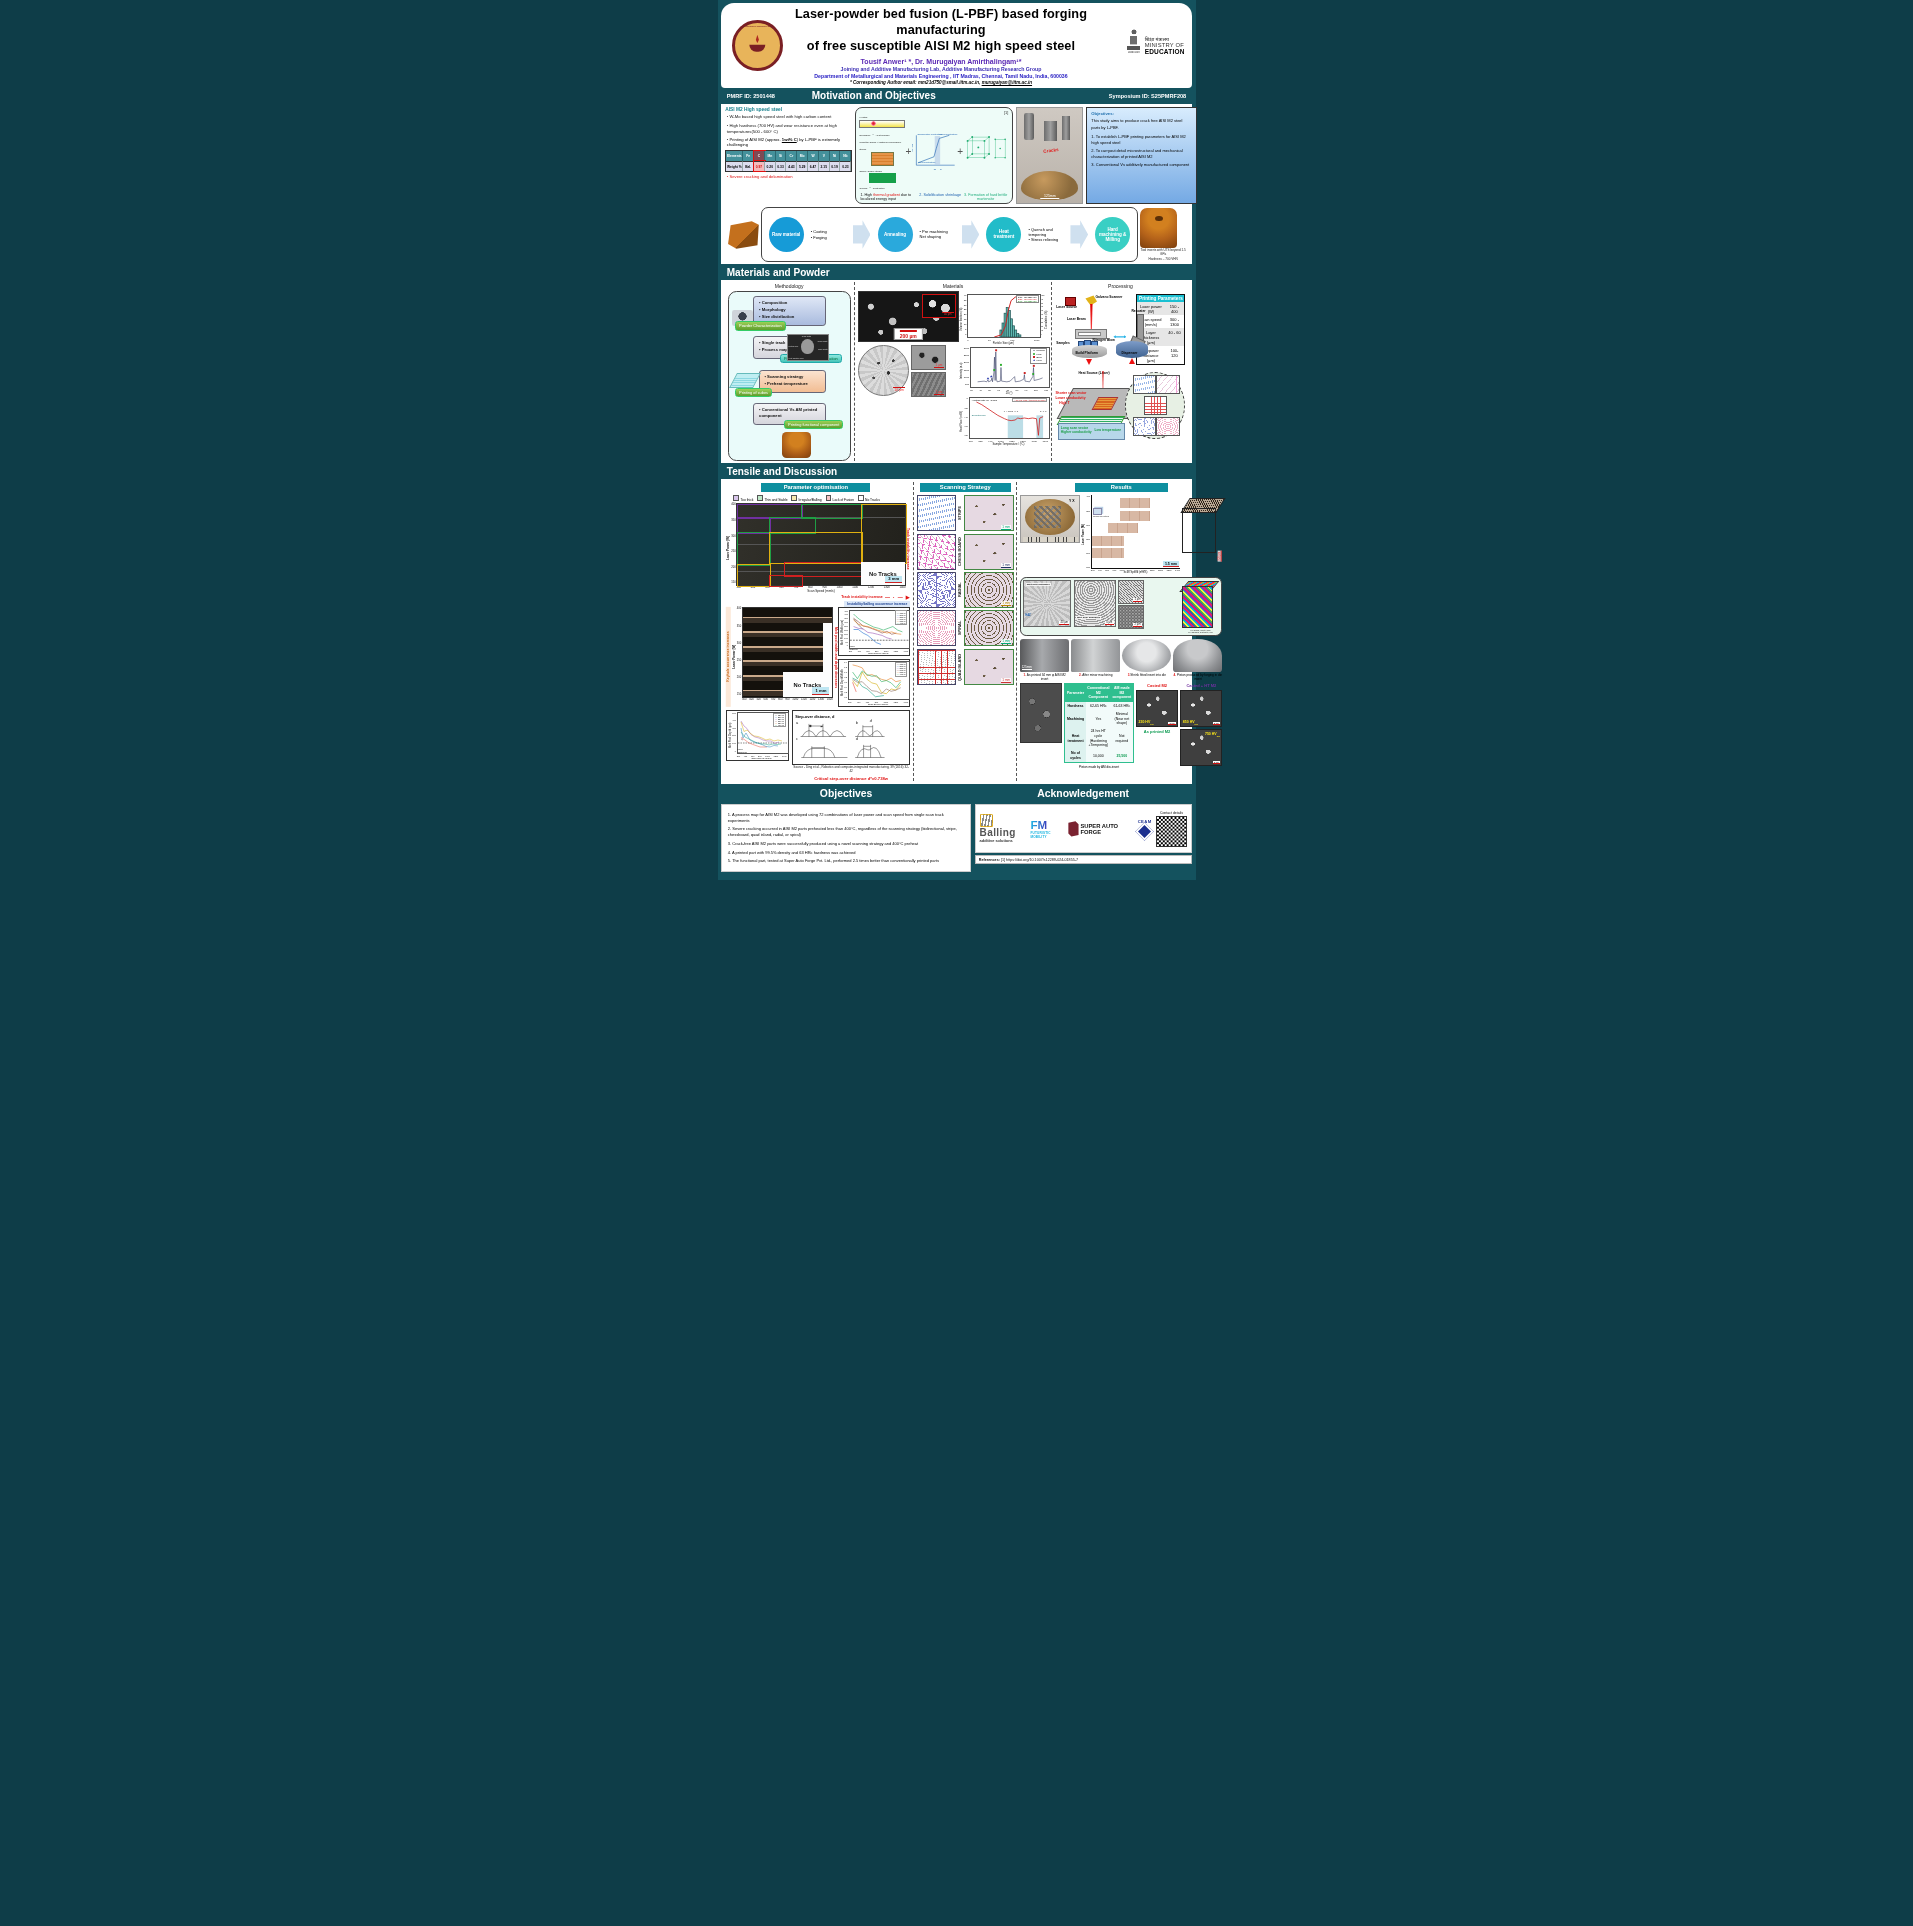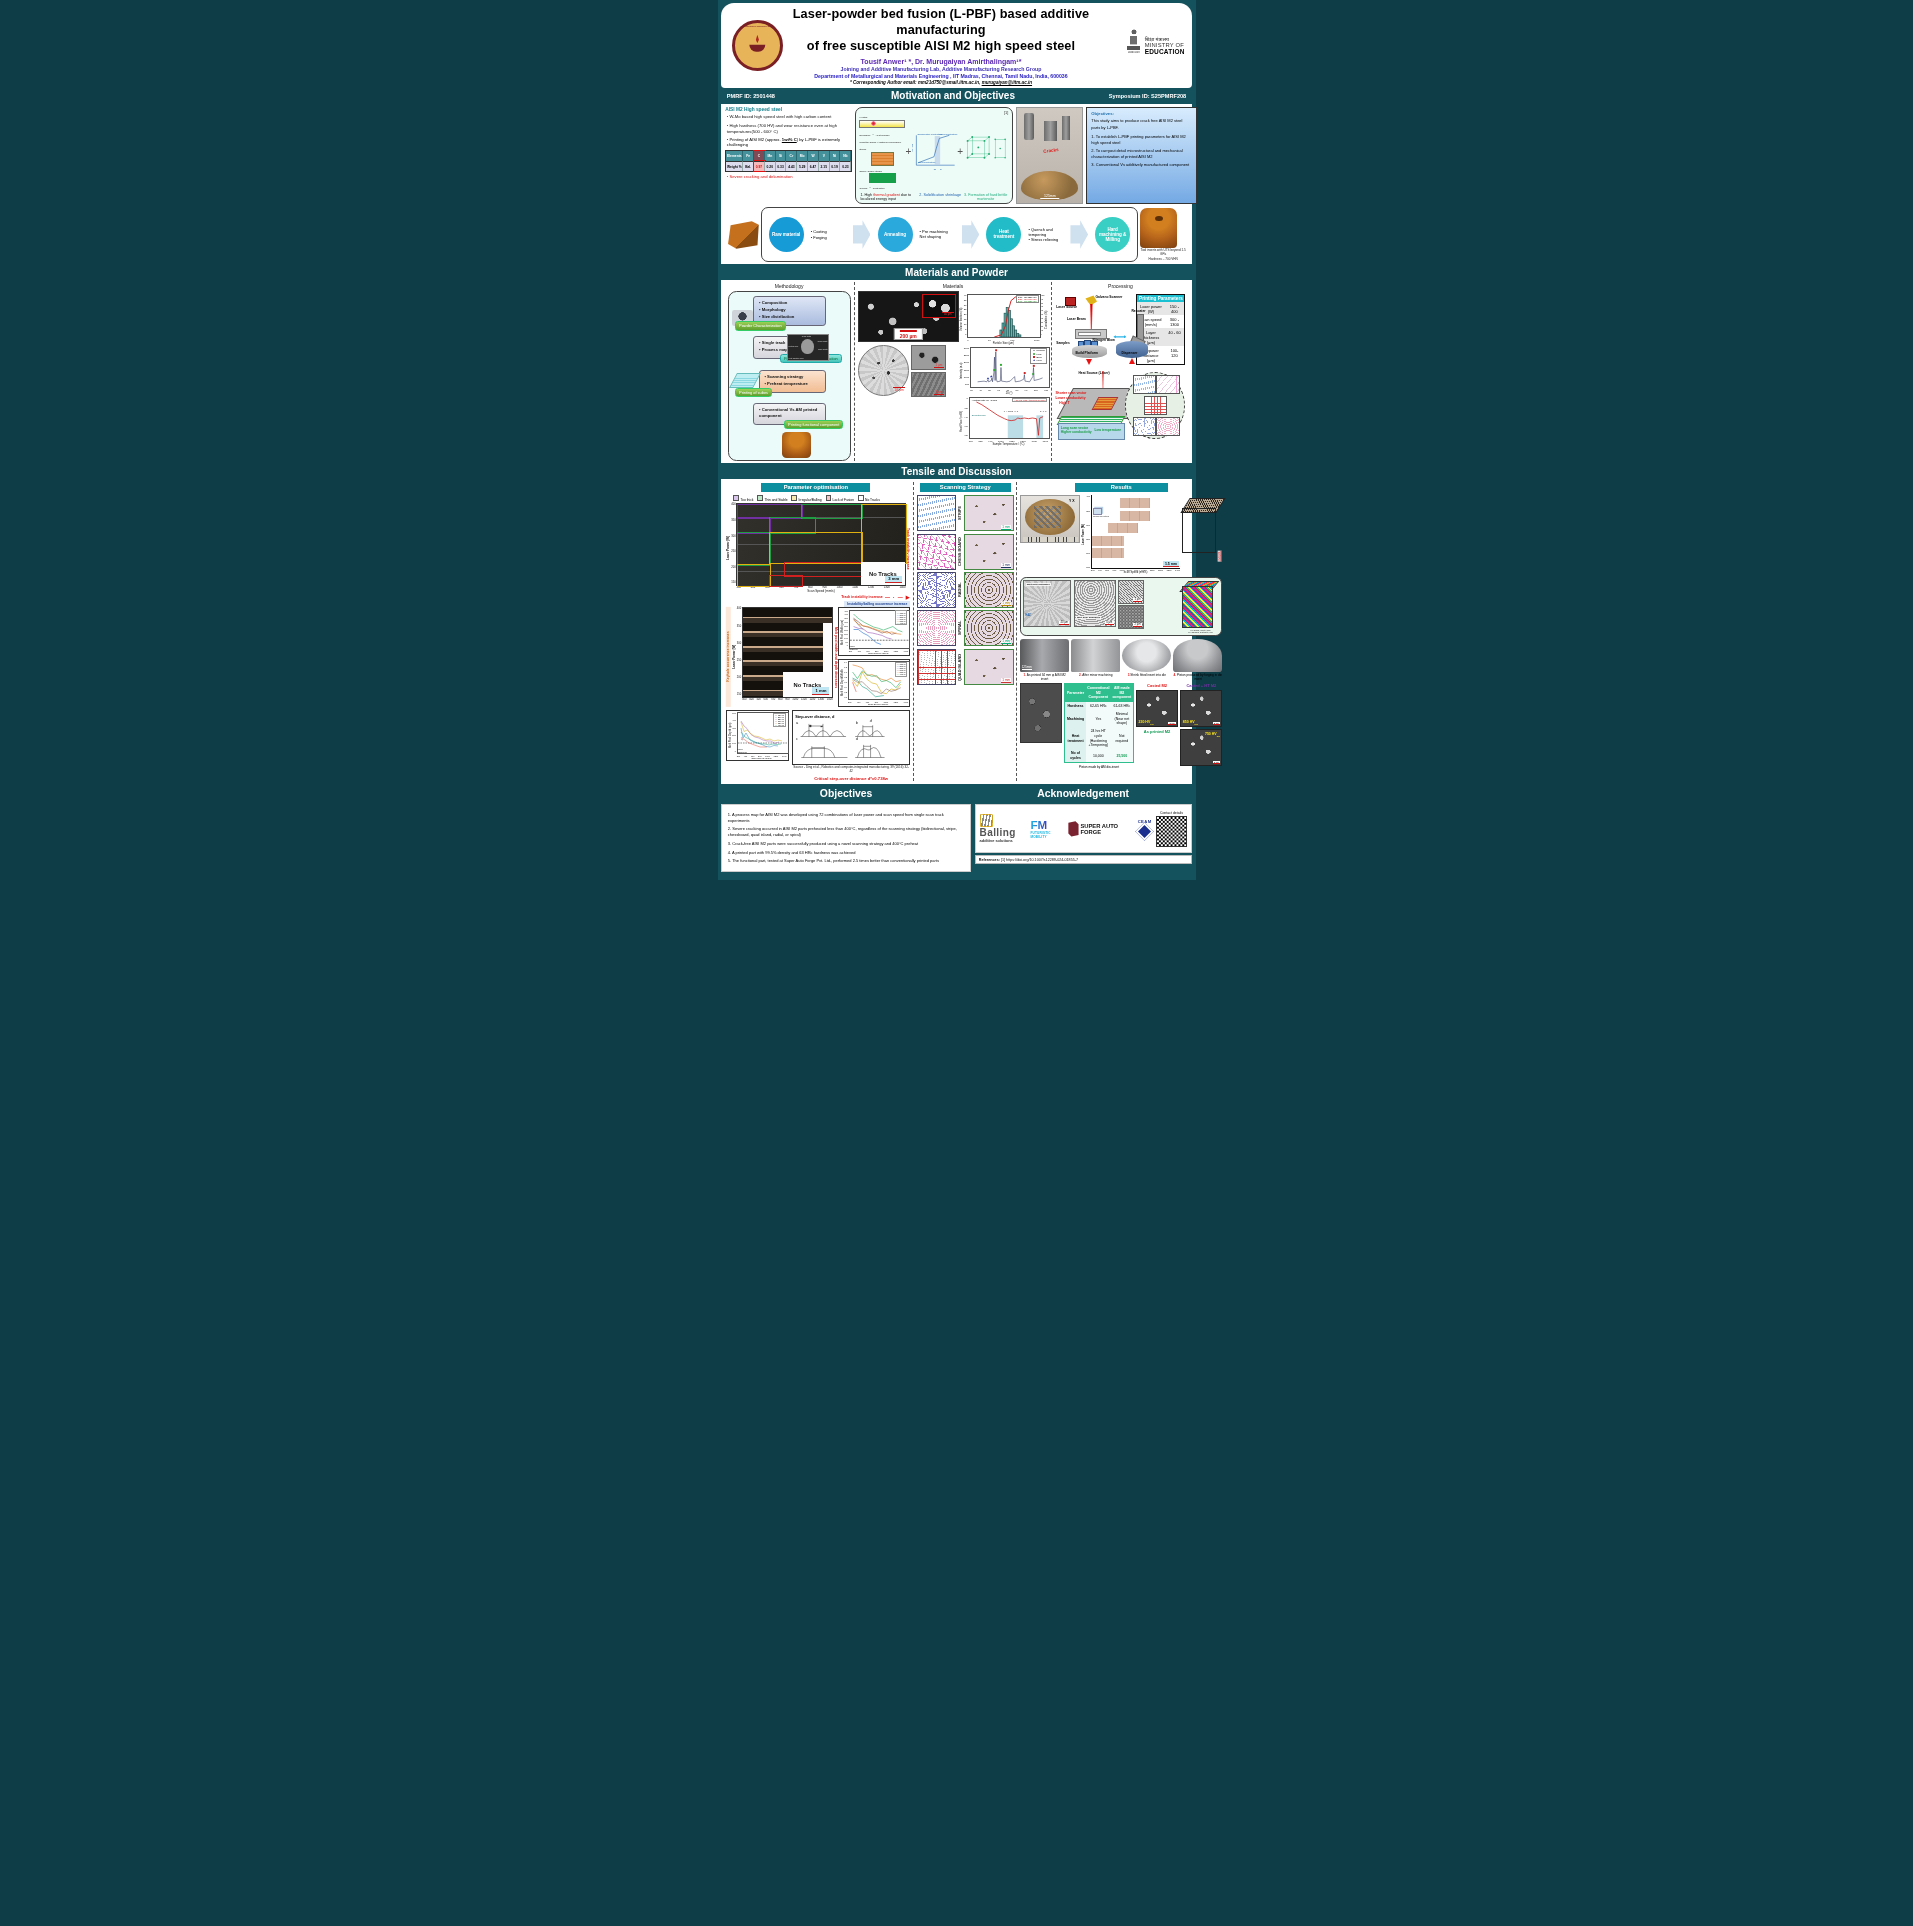--- a/index.html
+++ b/index.html
@@ -24,21 +24,21 @@
      linear-gradient(#555 0 0) 50% 100%/7px 8.5px no-repeat;
      clip-path:polygon(20% 0,80% 0,100% 100%,0 100%);opacity:.85;}
   .emblem .base{width:13px;height:3.9px;background:#555;margin-top:0.8px;}
   .emblem .motto{font-size:2.3px;margin-top:1.2px;white-space:nowrap;}
   .moetxt .hin{font-size:5px;color:#111;}
   .moetxt .l1{font-size:5.8px;color:#333;letter-spacing:0.2px;}
   .moetxt .l2{font-size:6.5px;color:#000;font-weight:bold;letter-spacing:0.2px;}
   
   .secbar{background:#14525e;color:#fff;display:grid;grid-template-columns:85px 1fr 92px;align-items:center;padding:1.5px 5.4px;min-height:13px;}
   .secbar .sub{font-weight:bold;font-size:5.6px;}
-  .secbar .big{font-weight:bold;font-size:10px;text-align:center;}
+  .secbar .big{font-weight:bold;font-size:10px;}
   .secbar.solo{grid-template-columns:1fr;}
   
   .mot{background:#fff;padding:3.1px 3.9px 1.5px;}
   .motrow{display:flex;gap:3.1px;}
   .mleft{width:127px;flex:none;}
   .mhead{color:#17808d;font-weight:bold;font-size:4.8px;}
   .mo-bullet{display:block;font-size:4.2px;color:#111;margin:2.3px 0 0 1.5px;line-height:1.45;}
   .mo-bullet::before{content:"•  ";}
   .b3{font-size:4.2px;margin:2.3px 0 0 1.5px;}
   .b3::before{content:"•  ";}
@@ -338,21 +338,21 @@
       <div class="iitm">
         <div class="ring">INDIAN INSTITUTE OF TECHNOLOGY MADRAS</div>
         <div class="lamp">
           <div class="flame"></div>
           <div class="bowl"></div>
         </div>
       </div>
     </div>
     <div>
       <div class="title">
-        <span>Laser-powder bed fusion (L-PBF) based additive manufacturing</span><br>
+        <span>Laser-powder bed fusion (L-PBF) based forging manufacturing</span><br>
         <span>of free susceptible AISI M2 high speed steel</span>
       </div>
       <div class="authors">Tousif Anwer¹ *,  Dr. Murugaiyan Amirthalingam¹*</div>
       <div class="affil1">Joining and Additive Manufacturing Lab, Additive Manufacturing Research Group</div>
       <div class="affil2">Department of Metallurgical and Materials Engineering , IIT Madras, Chennai, Tamil Nadu, India, 600036</div>
       <div class="email">
         <span>* Corresponding Author email: </span><span>mm21d750@smail.iitm.ac.in, </span><u>murugaiyan@iitm.ac.in</u>
       </div>
     </div>
     <div class="moe">

